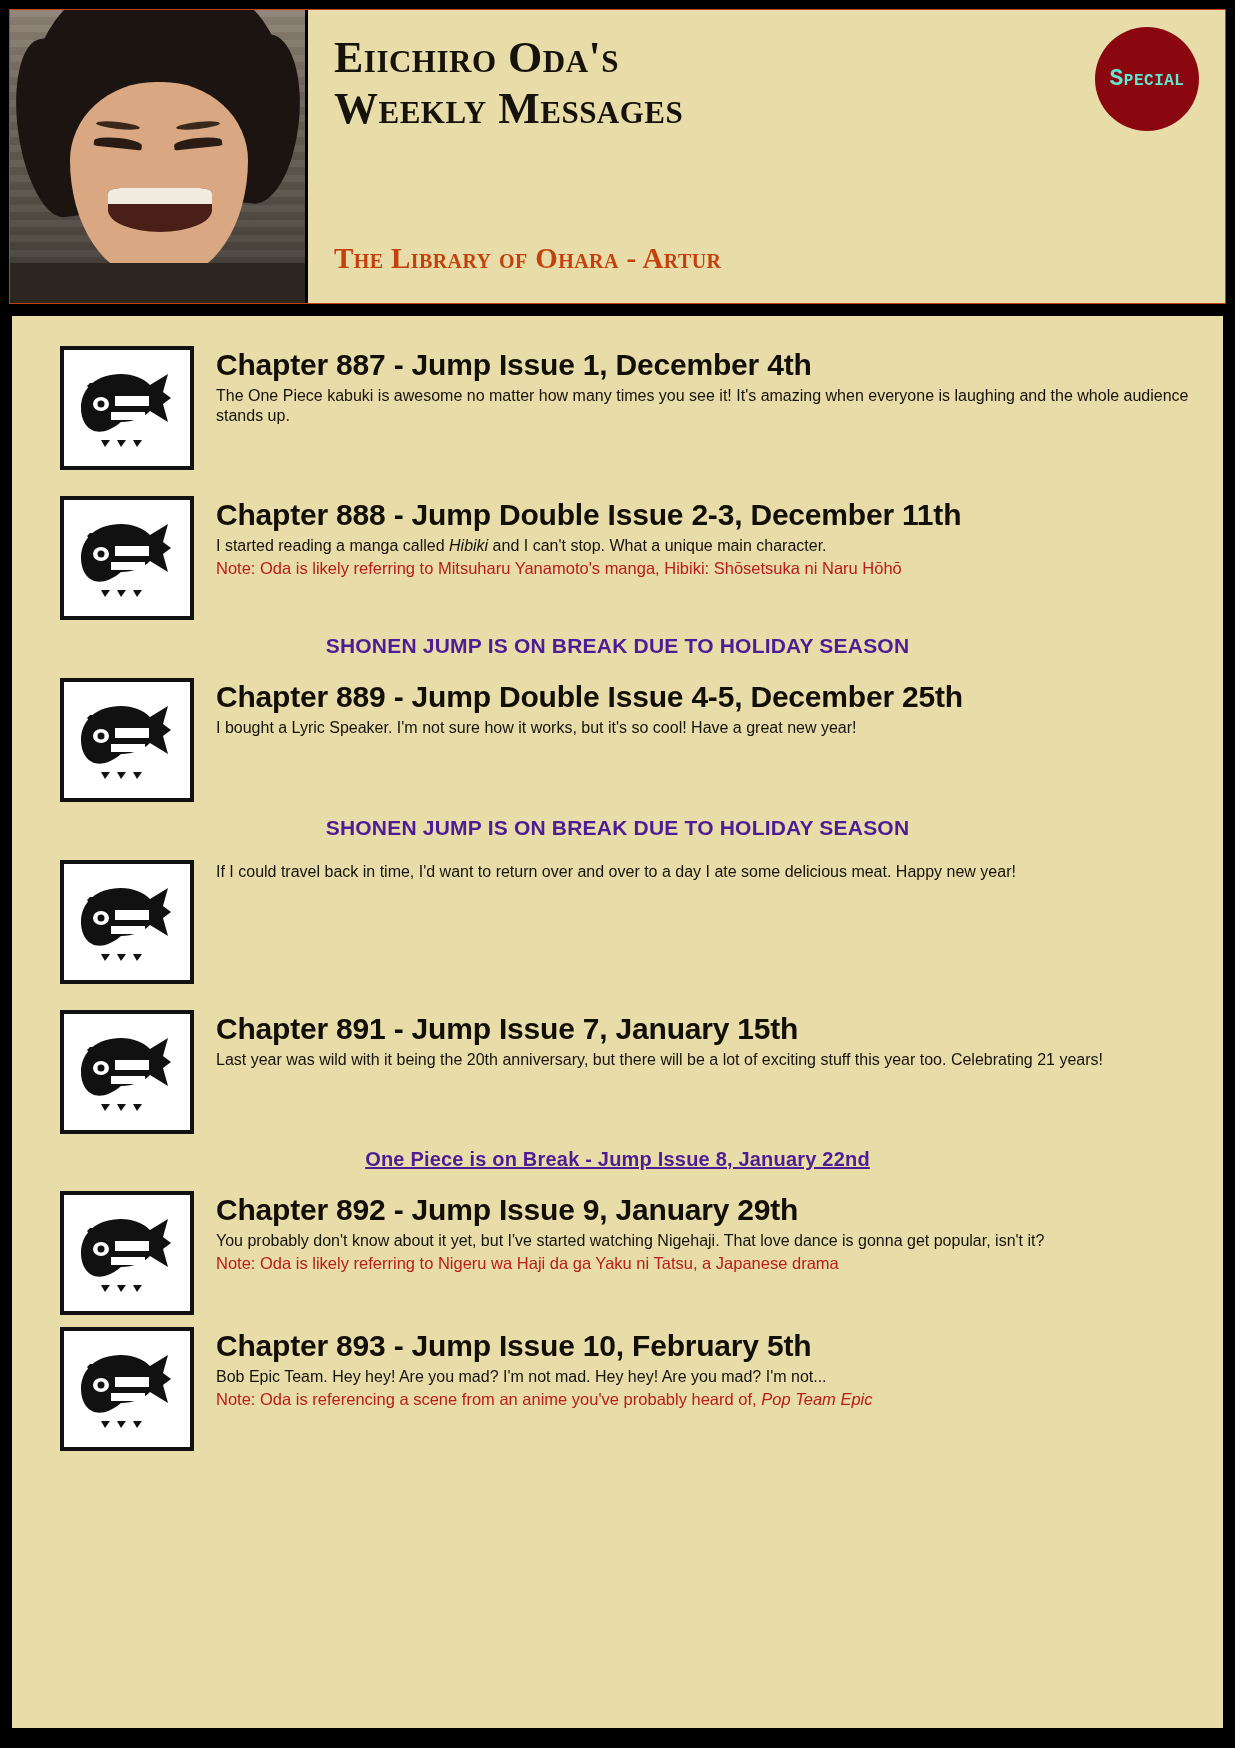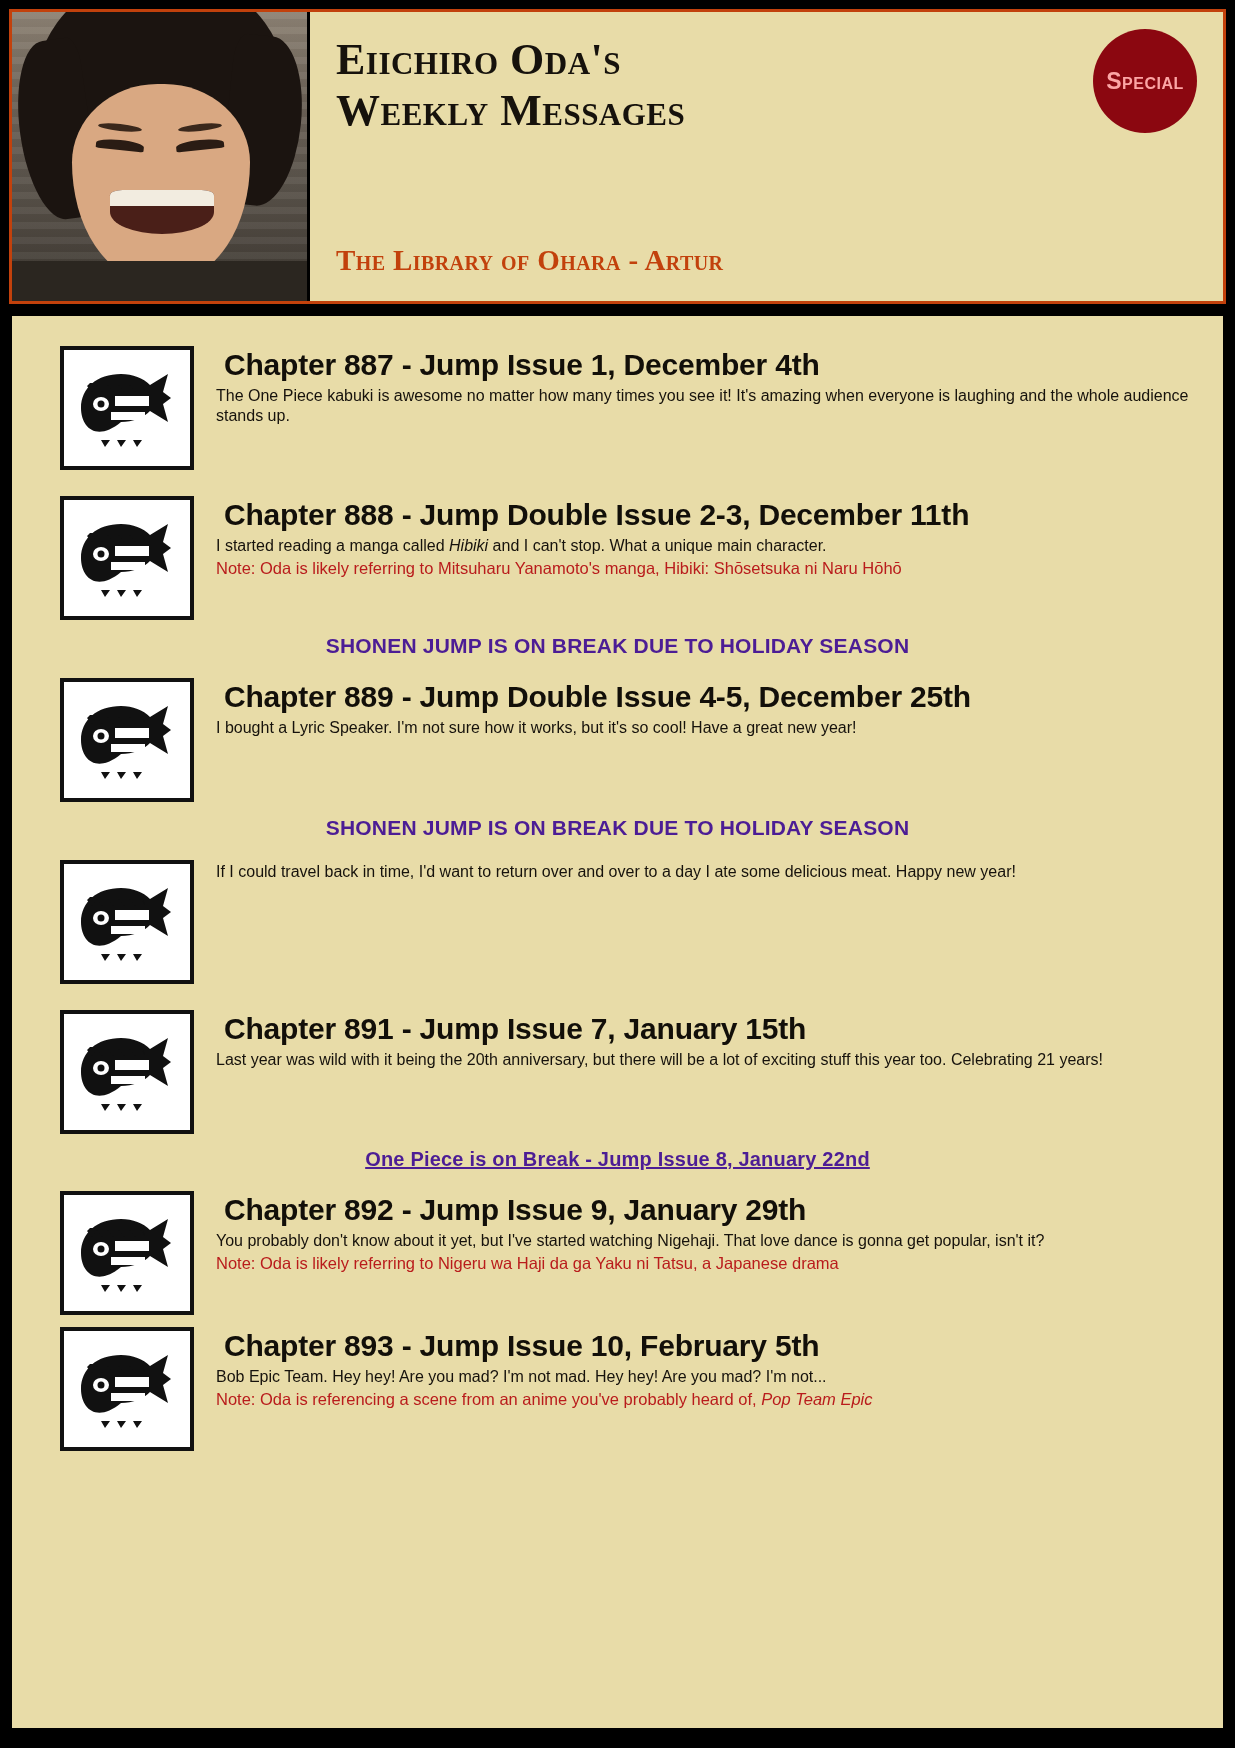--- a/index.html
+++ b/index.html
@@ -20,21 +20,21 @@
     background: #000000;
     box-sizing: border-box;
   }
 
   
   .header {
     position: relative;
     margin: 9px 9px 0 9px;
     height: 295px;
     background: #e8dca8;
-    border: 3px solid #c2410c;
+    border: 1px solid #c2410c;
     box-sizing: border-box;
     display: flex;
     align-items: stretch;
   }
   .portrait {
     width: 298px;
     height: 100%;
     border-right: 3px solid #000000;
     box-sizing: border-box;
     overflow: hidden;
@@ -153,25 +153,25 @@
     letter-spacing: .4px;
   }
   .special-badge {
     position: absolute;
     right: 26px;
     top: 17px;
     width: 104px;
     height: 104px;
     border-radius: 50%;
     background: #8b0710;
-    color: #fca5a5;
+    color: #5eead4;
     display: flex;
     align-items: center;
     justify-content: center;
-    font-family: Liberation Sans, sans-serif;
+    font-family: Liberation Mono, monospace;
     font-variant: small-caps;
     font-weight: bold;
     font-size: 23px;
     letter-spacing: .5px;
   }
 
   
   .content {
     margin: 9px 9px 9px 9px;
     height: 1418px;
@@ -200,21 +200,21 @@
     justify-content: center;
   }
   .icon-box svg { display: block; }
 
   .entry-text { flex: 1; padding-top: 6px; }
   .entry-title {
     font-family: "Liberation Sans", sans-serif;
     font-weight: bold;
     font-size: 30px;
     color: #120f09;
-    margin: 0 0 4px 8px;
+    margin: 0 0 4px 0;
     letter-spacing: -0.2px;
   }
   .entry-body {
     font-family: "Liberation Sans", sans-serif;
     font-size: 16px;
     line-height: 1.28;
     color: #16120c;
     margin: 0;
   }
   .entry-body em { font-style: italic; }

